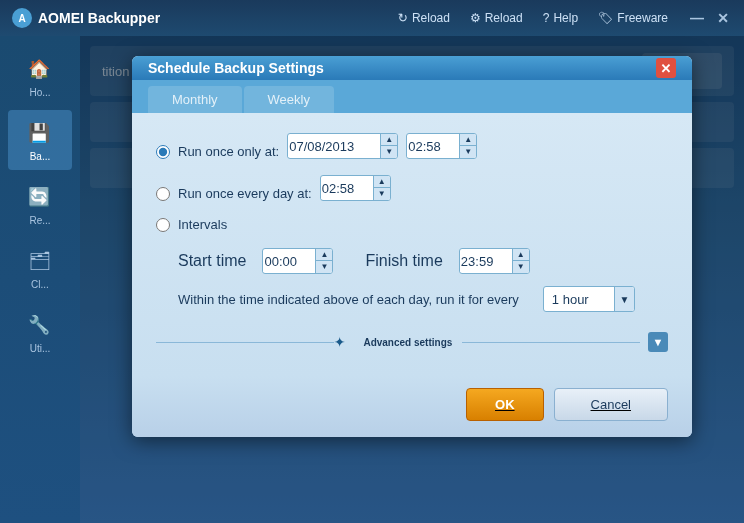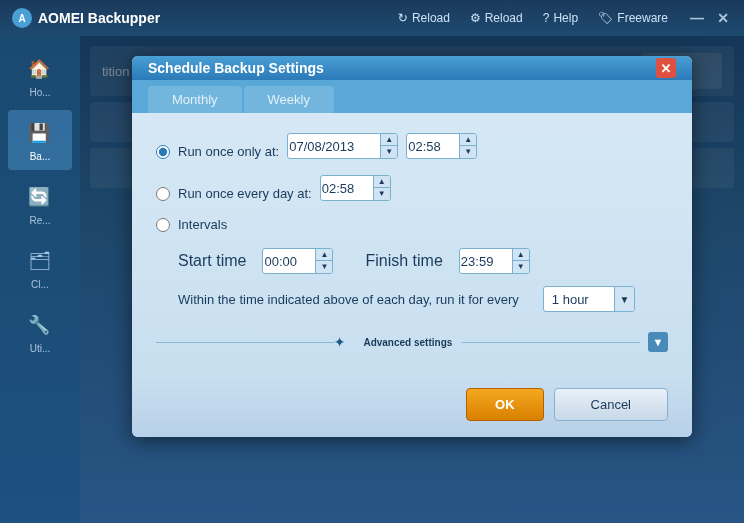--- a/index.html
+++ b/index.html
@@ -378,20 +378,21 @@
       cursor: pointer;
     }
 
     
     .dialog-footer {
       display: flex;
       justify-content: flex-end;
       gap: 10px;
       padding: 12px 24px 16px;
       background: linear-gradient(180deg, #c8dff0 0%, #b8d0e8 100%);
+      text-decoration: underline;
     }
     .btn-ok {
       padding: 8px 28px;
       background: linear-gradient(180deg, #f5a820 0%, #d88000 100%);
       border: 1px solid #b86000;
       border-radius: 4px;
       color: white;
       font-size: 13px;
       font-weight: bold;
       cursor: pointer;

